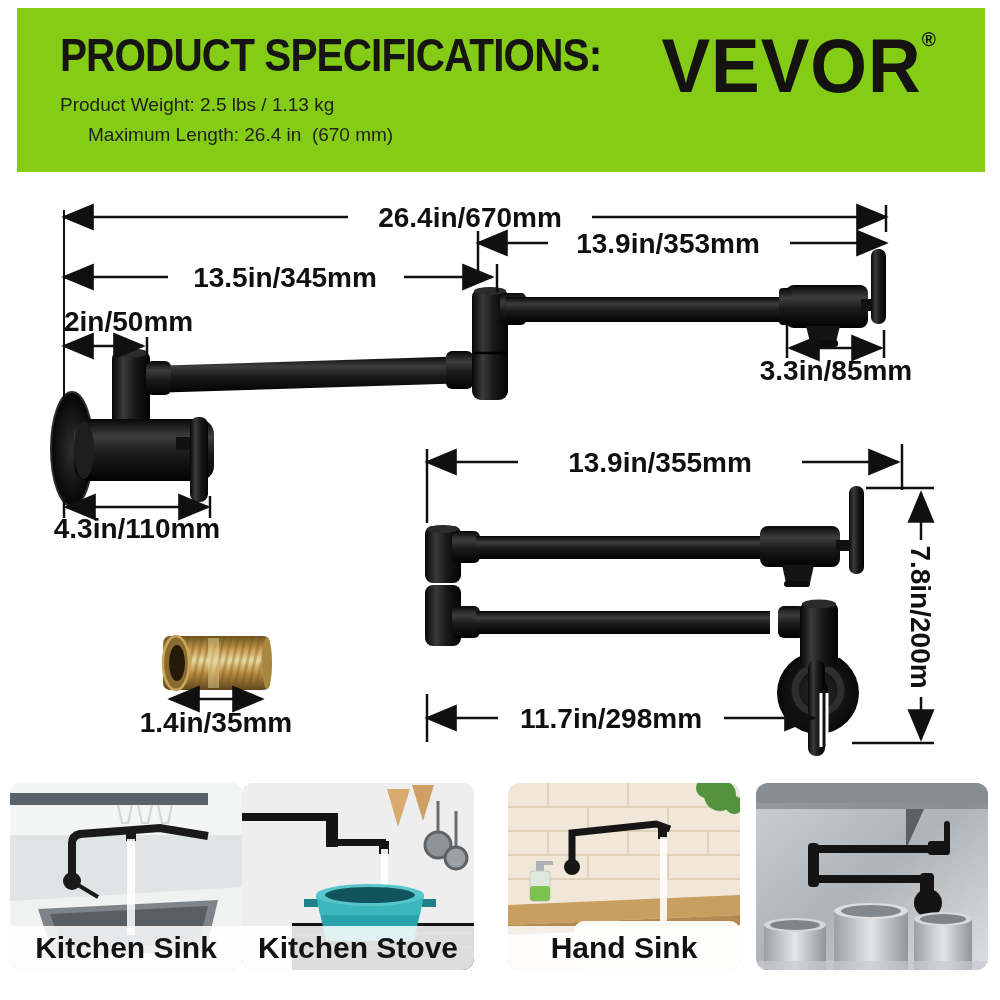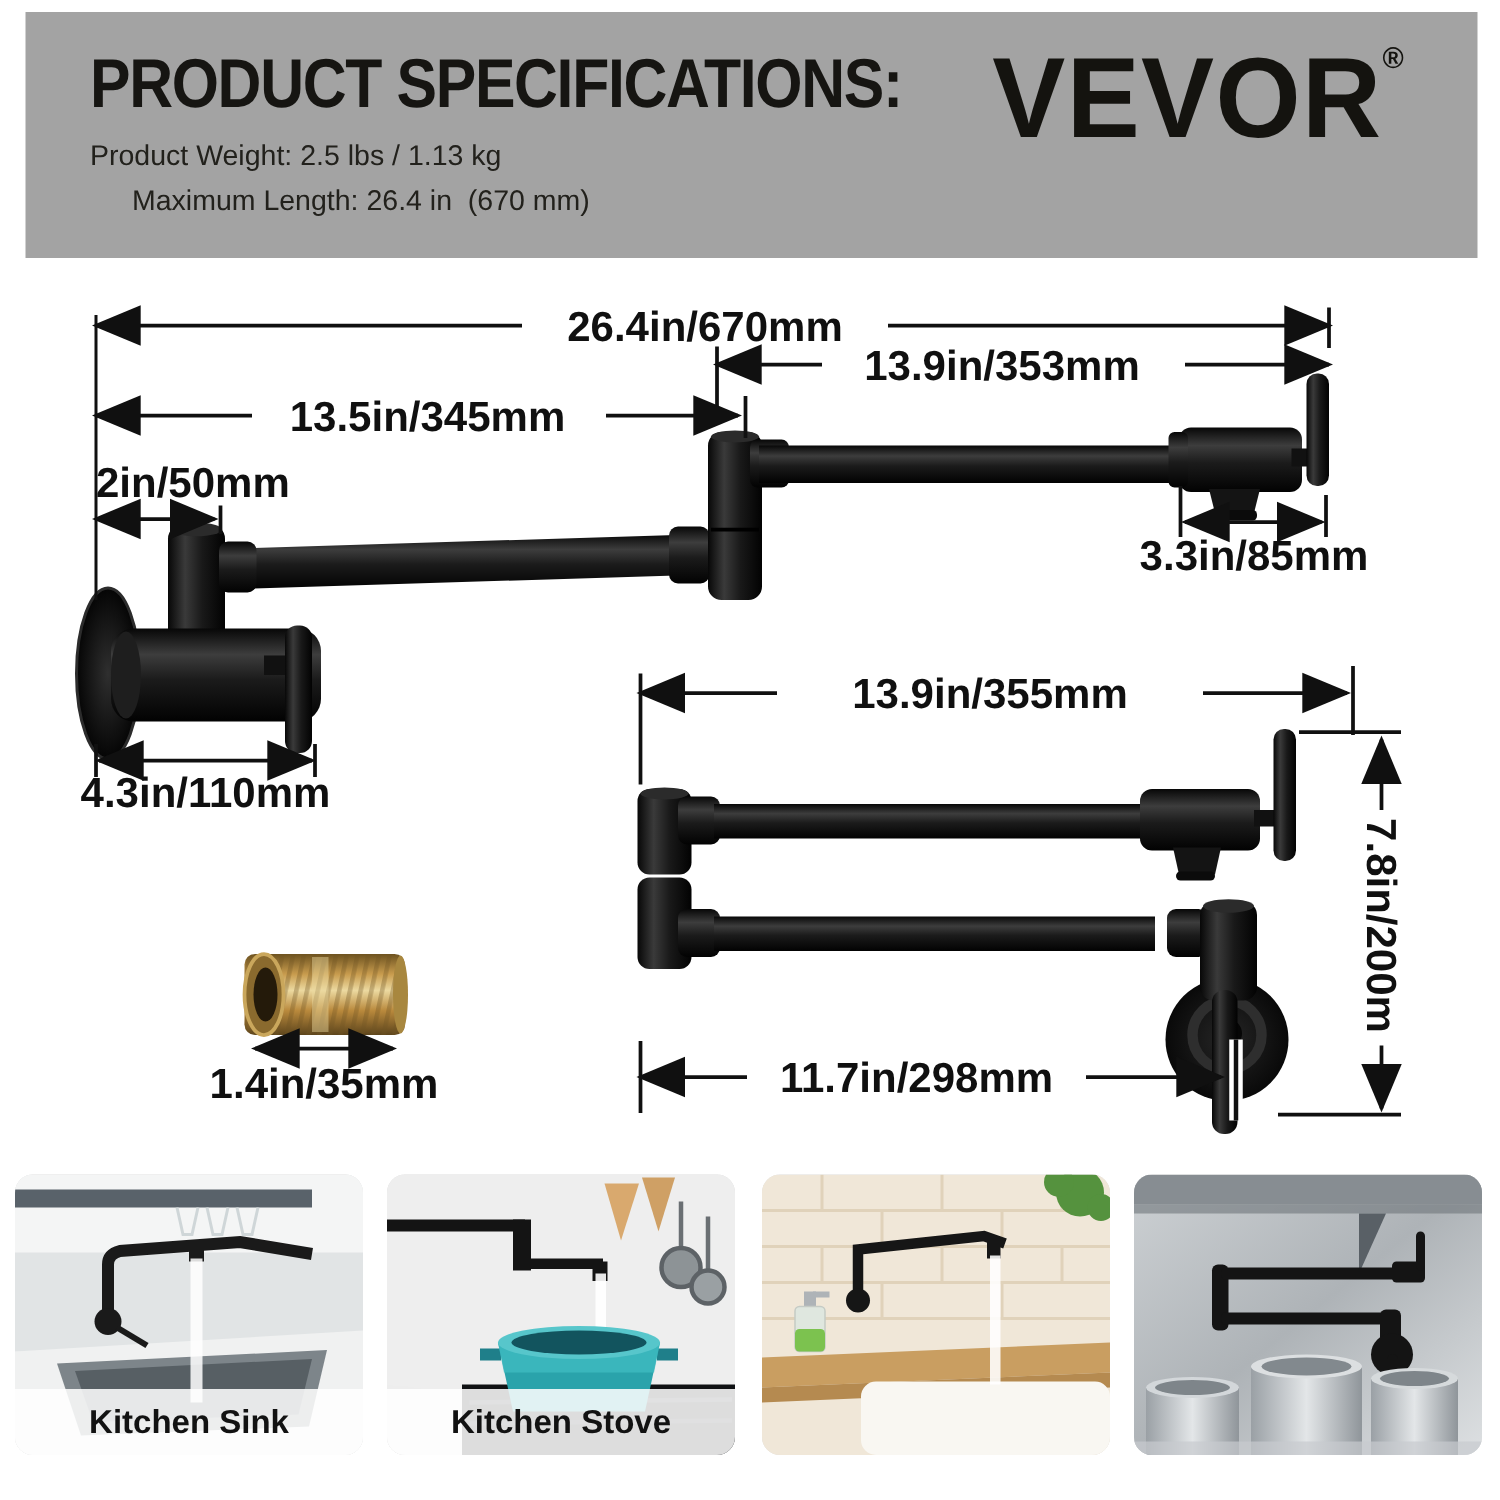--- a/index.html
+++ b/index.html
@@ -19,28 +19,28 @@
   
   .diagram{position:absolute;left:0;top:0;width:1000px;height:1000px;}
   .dimtext{font-family:"Liberation Sans",sans-serif;font-weight:bold;font-size:28px;fill:#101010;}
   
   .gallery{position:absolute;left:0;top:783px;width:1000px;height:187px;}
   .card{position:absolute;top:0;width:232px;height:187px;margin:0;border-radius:12px;
         overflow:hidden;background:#ddd;}
   .card svg{display:block;width:232px;height:187px;}
   .cap{position:absolute;left:0;bottom:0;width:100%;height:44px;
        background:rgba(255,255,255,.86);display:flex;align-items:center;justify-content:center;
-       font-size:22px;font-weight:bold;color:#121212;}
+       font-size:30px;font-weight:bold;color:#121212;}
 </style>
 </head>
 <body>
 
 <div class="stage">
 
-  <header class="banner" style="background:#a3a3a3;">
+  <header class="banner" style="background:#84cc16;">
     <div class="banner-title">PRODUCT SPECIFICATIONS:</div>
     <div class="brand"><span>VEVOR</span><sup>®</sup></div>
     <div class="spec-line spec-weight">Product Weight: 2.5 lbs / 1.13 kg</div>
     <div class="spec-line spec-length">Maximum Length: 26.4 in  (670 mm)</div>
   </header>
 
   <svg class="diagram" viewBox="0 0 1000 1000">
     <defs>
       <marker id="ah" viewBox="0 0 12 10" refX="11" refY="5" markerWidth="13" markerHeight="11" orient="auto-start-reverse">
           <path d="M0 0 L12 5 L0 10 Z" fill="#101010"></path>
@@ -203,21 +203,21 @@
           <path d="M62 98 L62 60 Q62 53 70 51 L150 45 L198 53" stroke="#1a1a1a" stroke-width="8" fill="none"></path>
           <circle cx="62" cy="98" r="9" fill="#1a1a1a"></circle>
           <line x1="68" y1="102" x2="88" y2="114" stroke="#1a1a1a" stroke-width="4"></line>
           <rect x="116" y="46" width="10" height="12" fill="#1a1a1a"></rect>
         </g>
         <rect x="117" y="56" width="8" height="96" fill="#ffffff" opacity=".85"></rect>
       </svg>
       <figcaption class="cap">Kitchen Sink</figcaption>
     </figure>
 
-    <figure class="card" style="left:258px">
+    <figure class="card" style="left:242px">
       <svg viewBox="0 0 232 187">
         <rect width="232" height="187" fill="#eeeeee"></rect>
         <polygon points="145,6 168,6 156,44" fill="#d9a96e"></polygon>
         <polygon points="170,2 192,2 181,38" fill="#cfa065"></polygon>
         <g>
           <line x1="196" y1="18" x2="196" y2="50" stroke="#6a6f73" stroke-width="3"></line>
           <circle cx="196" cy="62" r="13" fill="#8d9396" stroke="#5d6266" stroke-width="3"></circle>
           <line x1="214" y1="28" x2="214" y2="64" stroke="#6a6f73" stroke-width="3"></line>
           <circle cx="214" cy="75" r="11" fill="#9aa0a3" stroke="#5d6266" stroke-width="3"></circle>
         </g>
@@ -277,20 +277,21 @@
           <rect x="22" y="88" width="20" height="30" rx="3" fill="#dfe7df" stroke="#c5cbc5"></rect>
           <rect x="22" y="103" width="20" height="15" rx="3" fill="#7cc24f"></rect>
         </g>
         <g>
           <path d="M64 84 L64 50 L148 41 L162 46" stroke="#161616" stroke-width="7" fill="none"></path>
           <circle cx="64" cy="84" r="8" fill="#161616"></circle>
           <rect x="150" y="44" width="9" height="12" fill="#161616"></rect>
         </g>
         <rect x="152" y="54" width="7" height="86" fill="#ffffff" opacity=".88"></rect>
       </svg>
+      <figcaption class="cap">Hand Sink</figcaption>
     </figure>
 
     <figure class="card" style="left:756px">
       <svg viewBox="0 0 232 187">
         <defs>
           <linearGradient id="steel" x1="0" y1="0" x2="1" y2="1">
             <stop offset="0" stop-color="#cdd1d4"></stop>
               <stop offset=".5" stop-color="#aeb3b7"></stop>
               <stop offset="1" stop-color="#dde0e2"></stop>
           </linearGradient>

